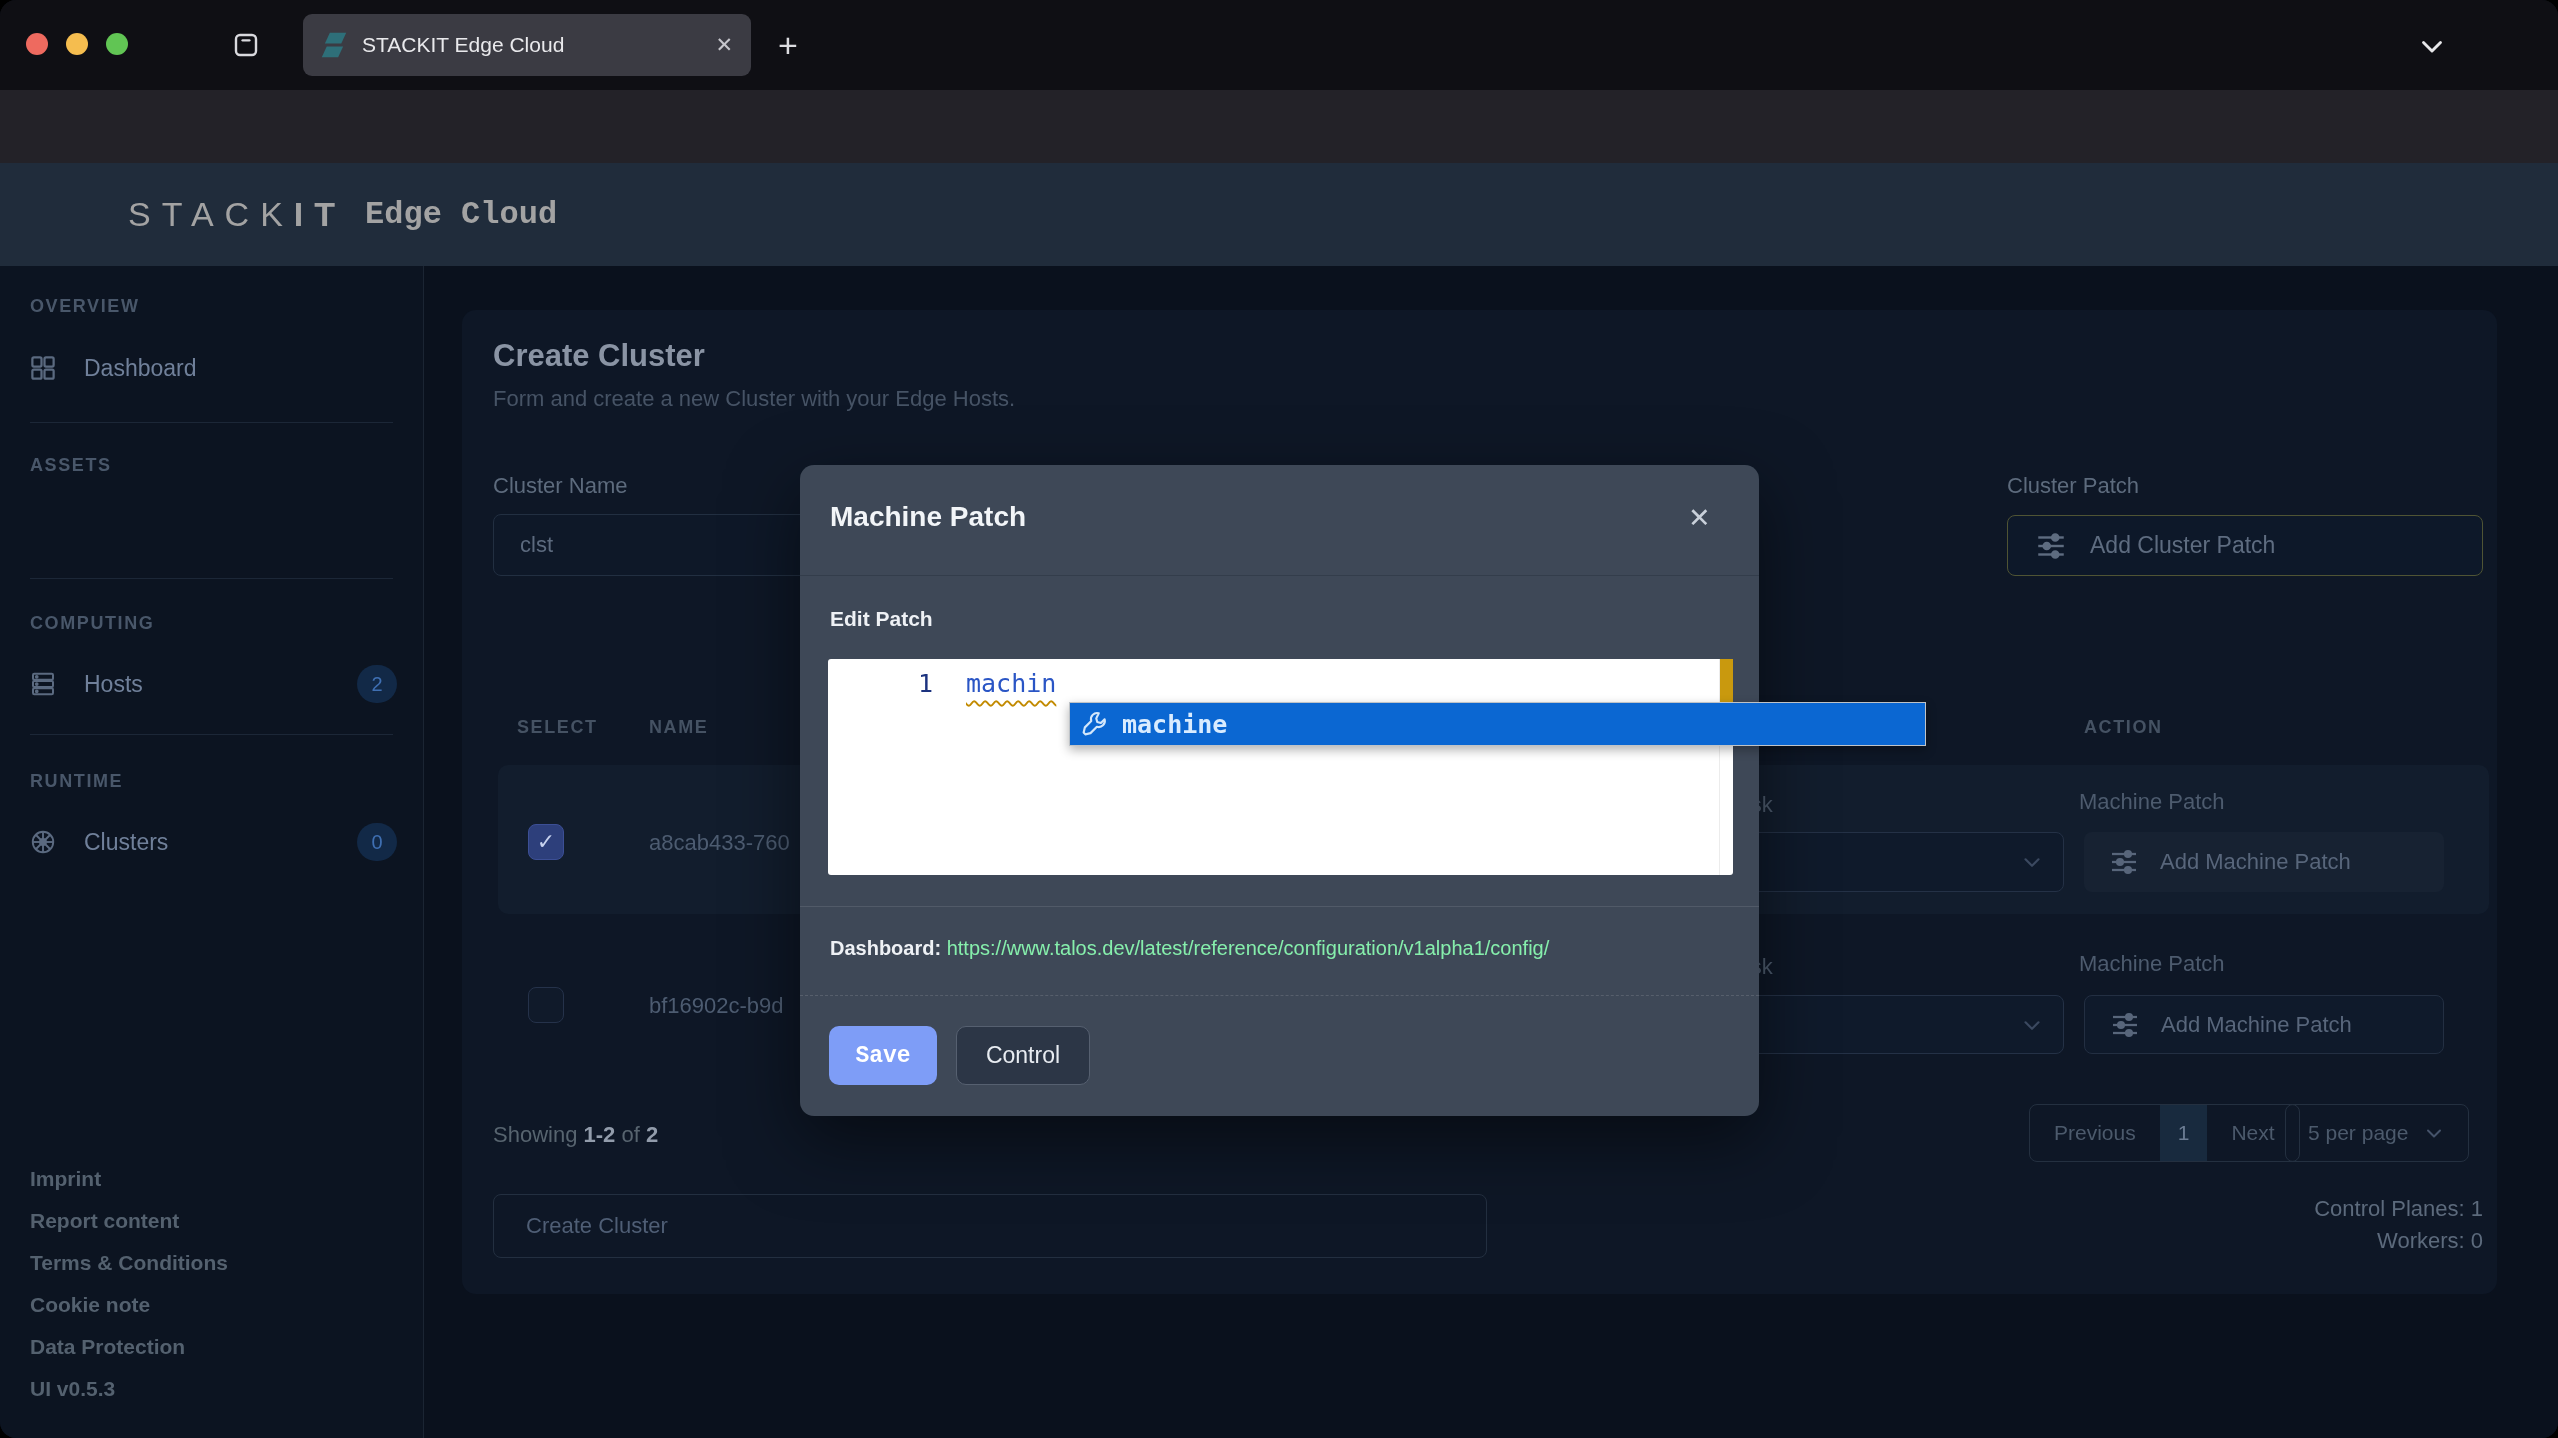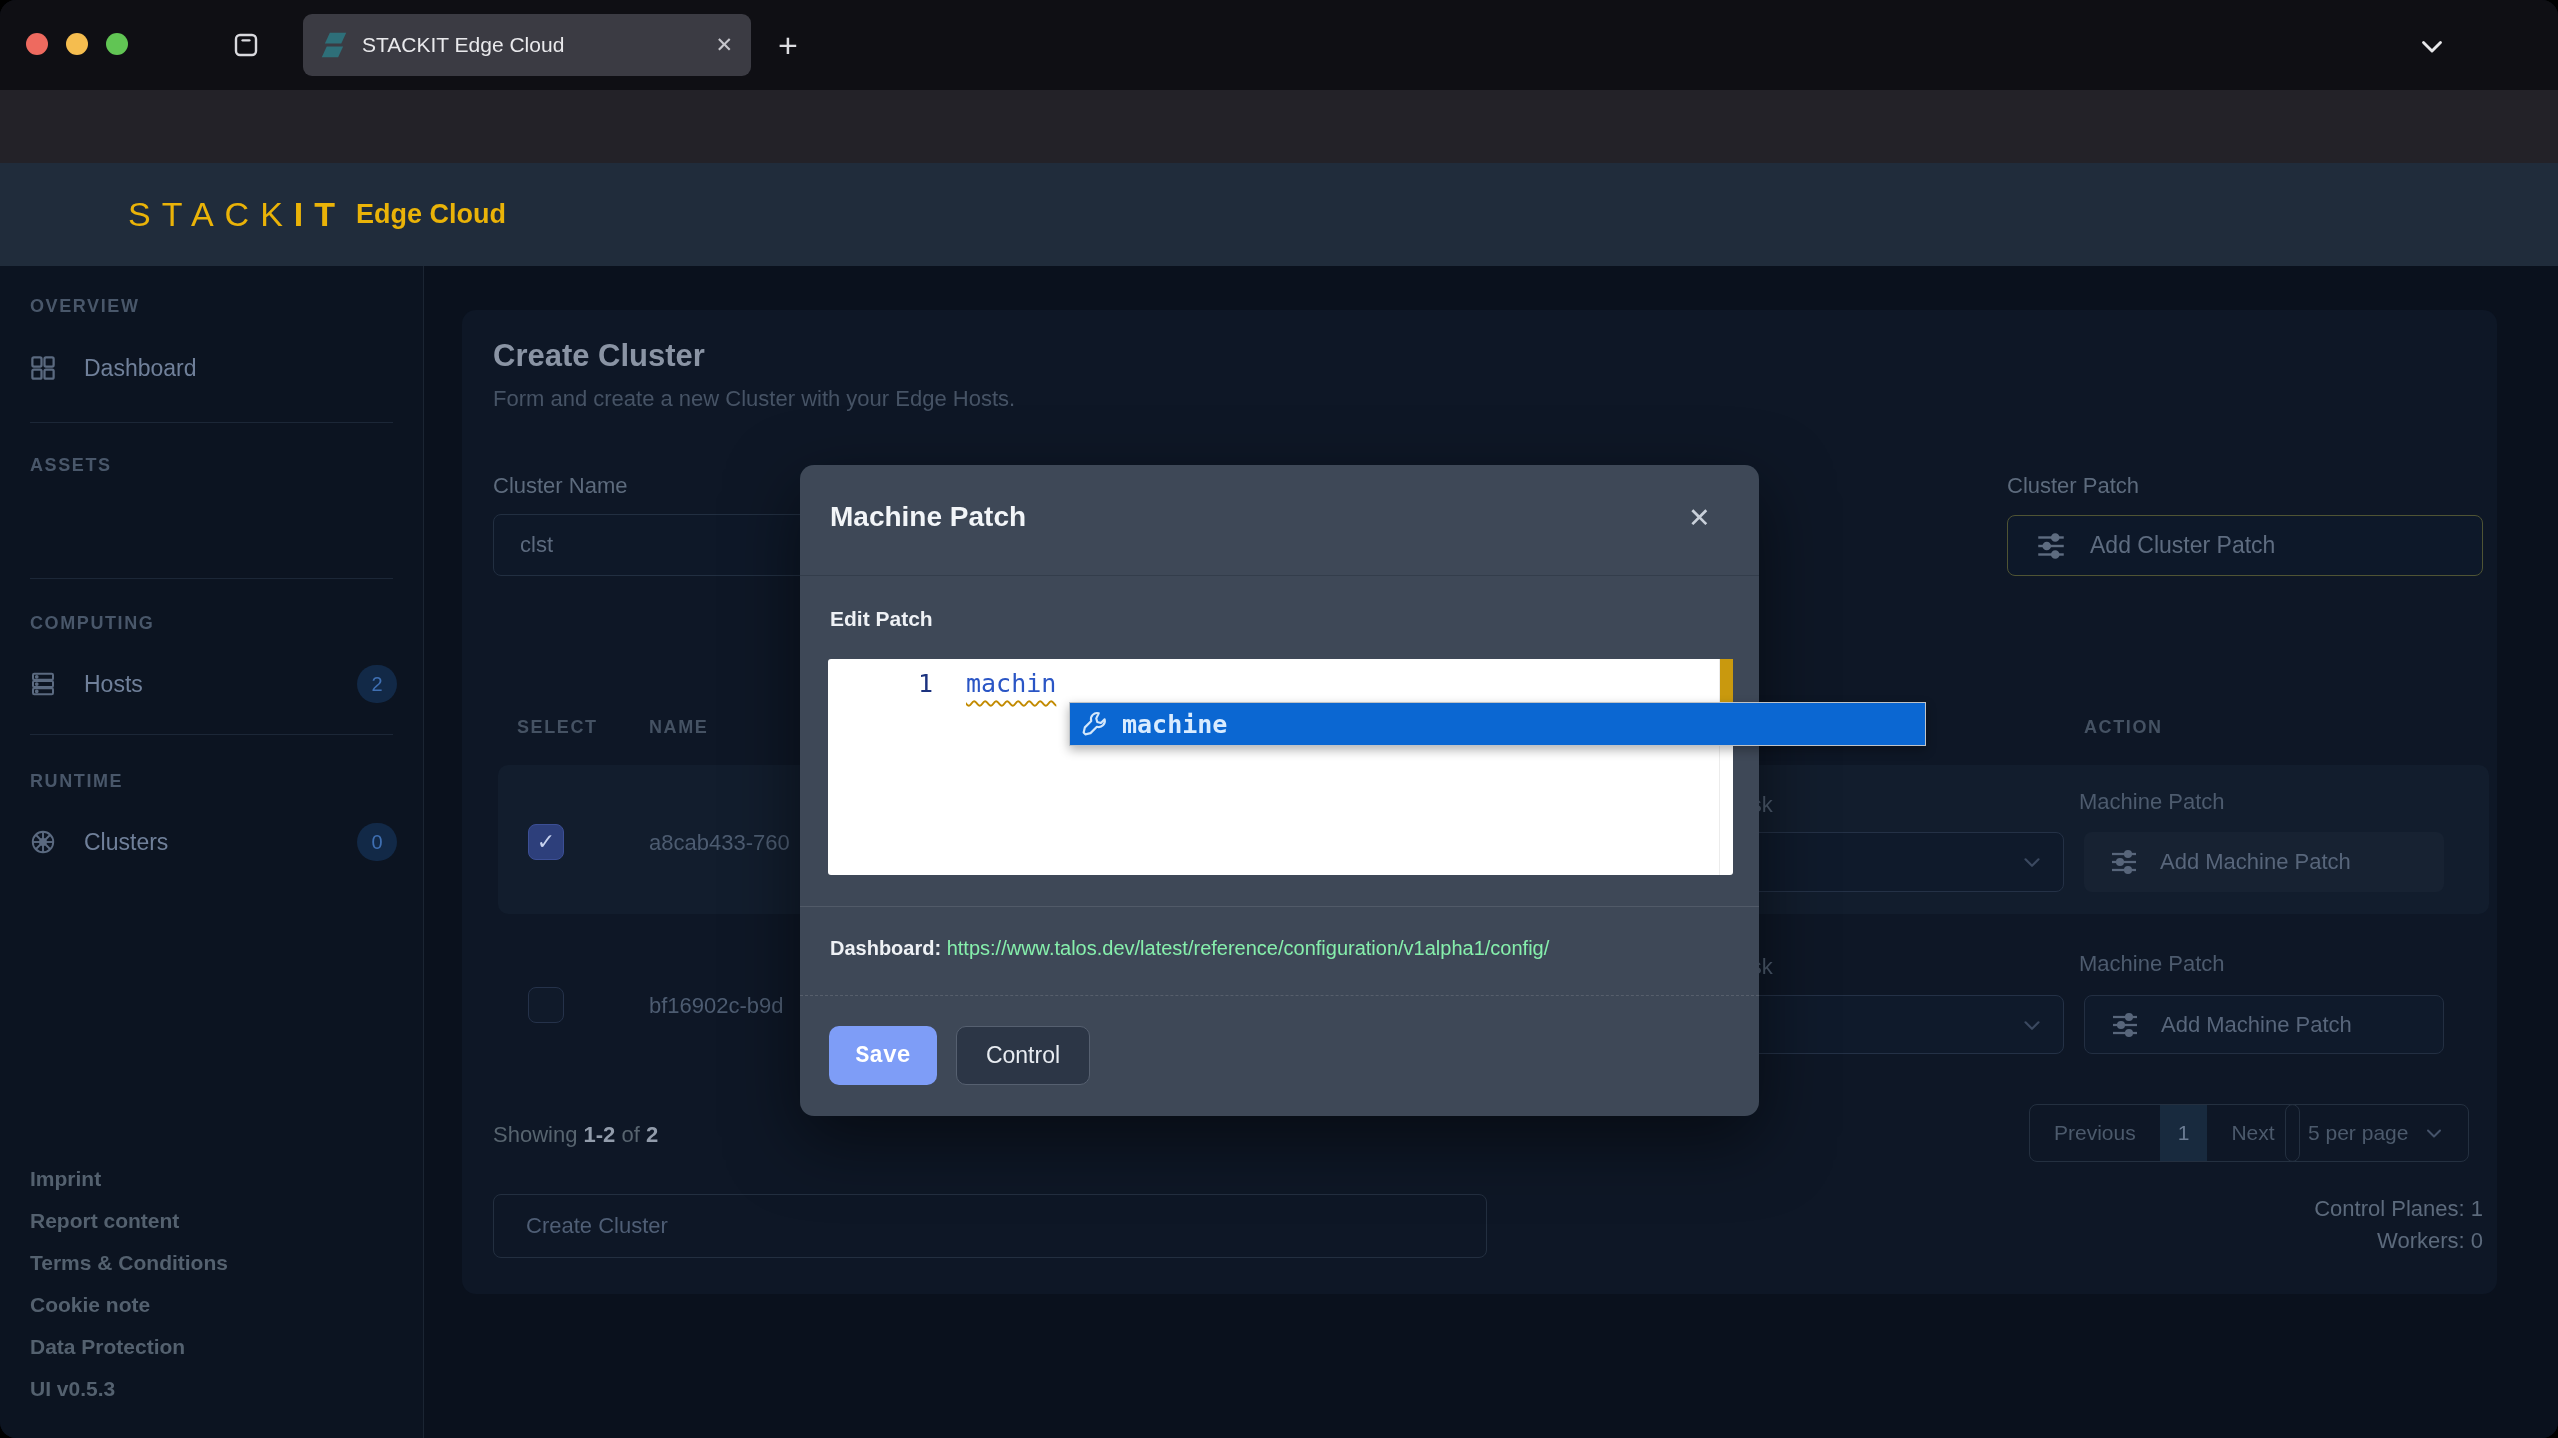--- a/index.html
+++ b/index.html
@@ -31,24 +31,24 @@
   .url-dim { color:#9a9aa3; }
   .url-strong { color:#f2f2f5; font-weight:700; }
   .star { margin-left:auto; color:#d9d9de; display:flex; }
   .toolicon { position:absolute; top:103px; width:46px; height:46px; display:flex; align-items:center; justify-content:center; color:#dededf; }
   .toolicon.puzzle { left:2414px; }
   .toolicon.menu { left:2486px; }
 
   
   .appheader { position:absolute; left:0; top:163px; width:2558px; height:103px; background:#202c3b; }
   .logo { position:absolute; left:46px; top:180px; }
-  .brand { position:absolute; left:128px; top:0; height:103px; display:flex; align-items:center; color:#eab308; }
+  .brand { position:absolute; left:128px; top:0; height:103px; display:flex; align-items:center; color:#a3a3a3; }
   .brand .stack { font-size:34px; font-weight:400; letter-spacing:11px; }
   .brand .it { font-size:34px; font-weight:700; letter-spacing:11px; }
-  .brand .product { font-size:27px; font-weight:700; margin-left:10px; }
+  .brand .product { font-size:32px; font-weight:700; margin-left:19px;font-family:Liberation Mono, monospace; }
   .avatar { position:absolute; left:2482px; top:190px; width:48px; height:48px; border-radius:50%; background:#edf0f3; color:#2b3a4d; font-size:25px; font-weight:700; display:flex; align-items:center; justify-content:center; }
 
   
   .appbody { position:absolute; left:0; top:266px; width:2558px; height:1372px; }
   .sidebar { position:absolute; left:0; top:0; width:424px; height:100%; background:#0c1421; border-right:1px solid #1b2533; }
   .sideheading { position:absolute; left:30px; font-size:18px; font-weight:700; letter-spacing:1.6px; color:#49576a; }
   .sideitem { position:absolute; left:28px; right:26px; height:44px; display:flex; align-items:center; gap:26px; color:#70809a; }
   .sideitem .ic { color:#5b6a80; display:flex; }
   .sideitem .lbl { font-size:23px; }
   .badge { margin-left:auto; min-width:40px; height:38px; border-radius:19px; background:#122947; color:#3f6fb2; font-size:20px; display:flex; align-items:center; justify-content:center; }

